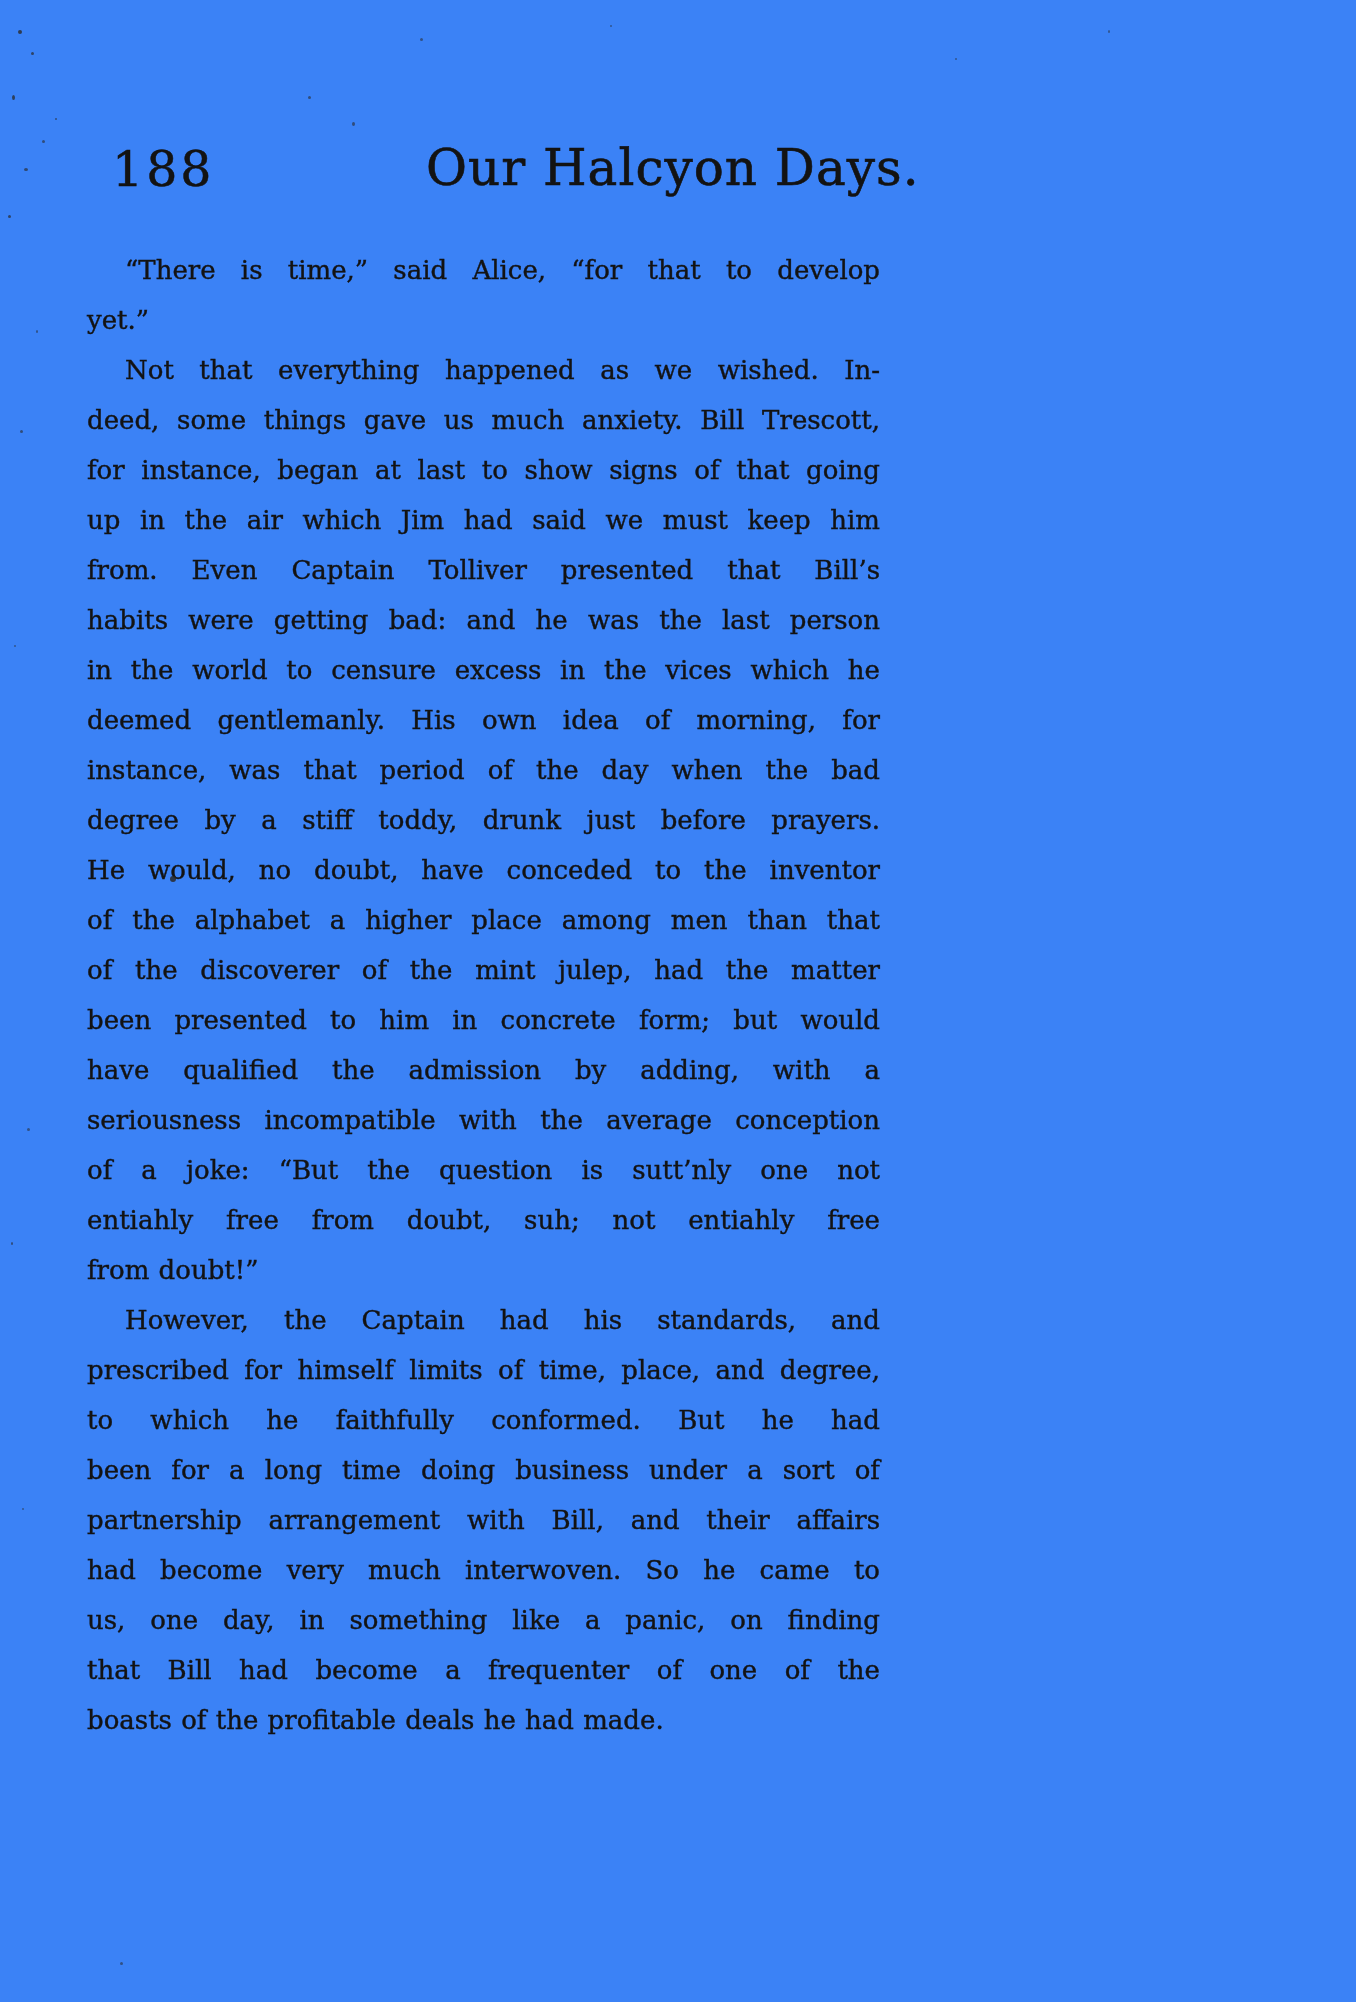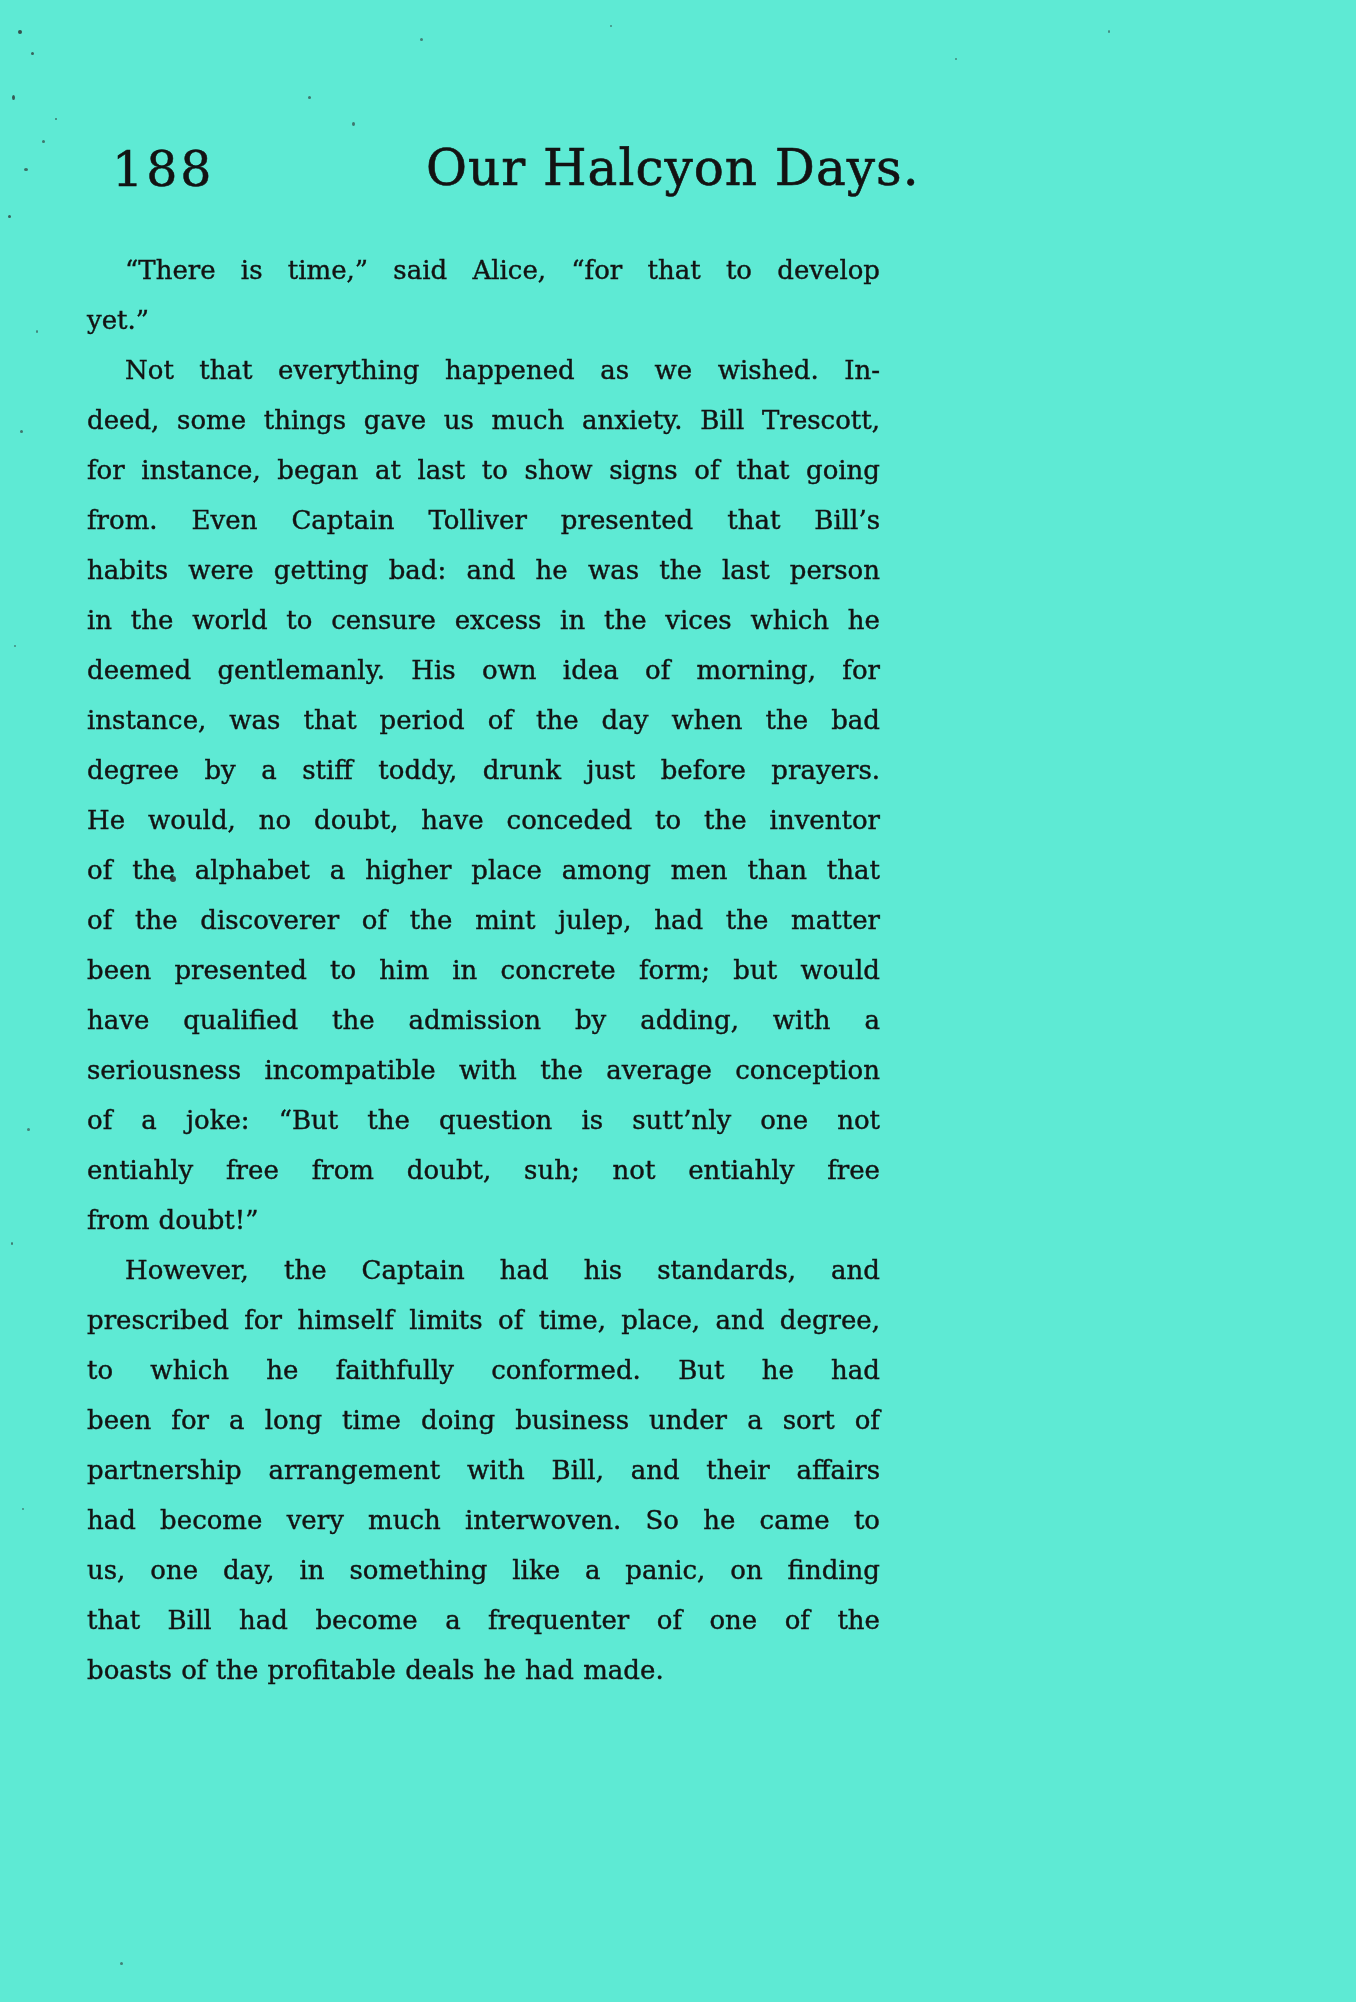--- a/index.html
+++ b/index.html
@@ -1,20 +1,20 @@
 <!DOCTYPE html>
 <html><head>
 <meta charset="utf-8">
 <style>
   html, body { margin: 0; padding: 0; background: #ffffff; }
   .page {
     position: relative;
     width: 1356px;
     height: 2002px;
-    background: #5eead4;
+    background: #3b82f6;
     overflow: hidden;
     font-family: "DejaVu Serif", "Liberation Serif", serif;
     color: #131313;
   }
   
   .header {
     position: absolute;
     top: 143px;
     left: 0;
     width: 100%;
@@ -83,20 +83,21 @@
 
     <p class="para">
       <span class="line first">“There is time,” said Alice, “for that to develop</span>
       <span class="line last">yet.”</span>
     </p>
 
     <p class="para">
       <span class="line first">Not that everything happened as we wished. In-</span>
       <span class="line">deed, some things gave us much anxiety. Bill Trescott,</span>
       <span class="line">for instance, began at last to show signs of that going</span>
+      <span class="line">up in the air which Jim had said we must keep him</span>
       <span class="line">from. Even Captain Tolliver presented that Bill’s</span>
       <span class="line">habits were getting bad: and he was the last person</span>
       <span class="line">in the world to censure excess in the vices which he</span>
       <span class="line">deemed gentlemanly. His own idea of morning, for</span>
       <span class="line">instance, was that period of the day when the bad</span>
       <span class="line">degree by a stiff toddy, drunk just before prayers.</span>
       <span class="line">He would, no doubt, have conceded to the inventor</span>
       <span class="line">of the alphabet a higher place among men than that</span>
       <span class="line">of the discoverer of the mint julep, had the matter</span>
       <span class="line">been presented to him in concrete form; but would</span>

